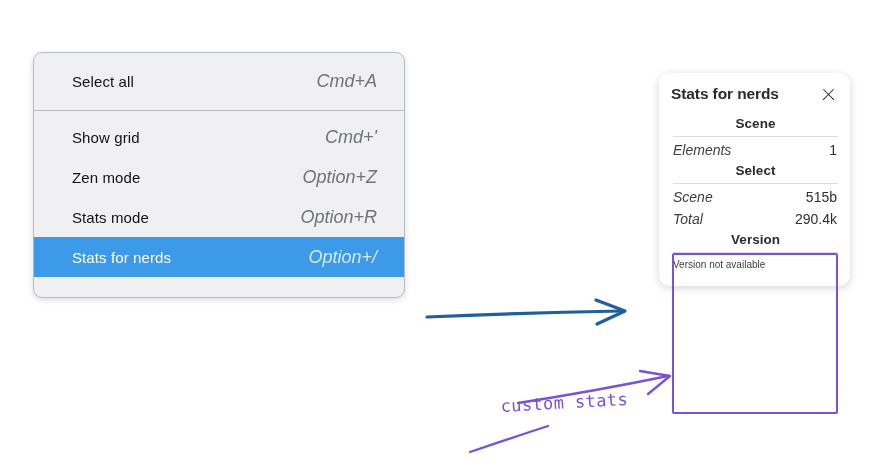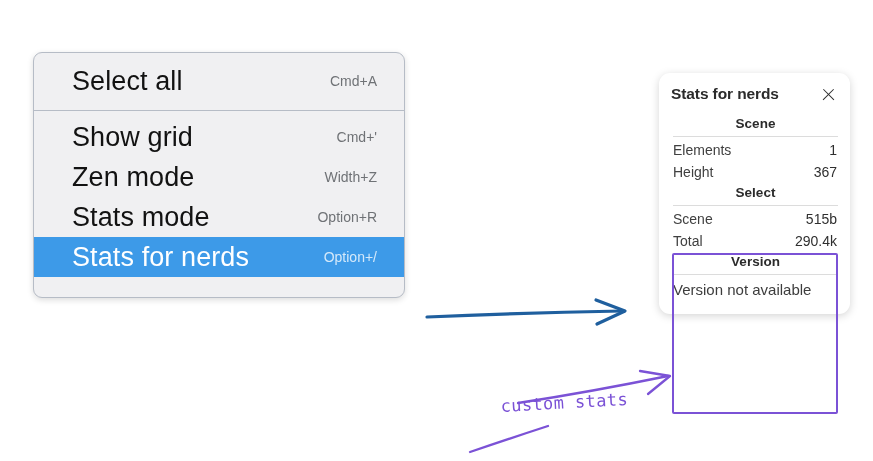--- a/index.html
+++ b/index.html
@@ -46,29 +46,30 @@
     justify-content: space-between;
     height: 40px;
     padding: 0 27px 0 38px;
     box-sizing: border-box;
     cursor: default;
   }
   .menu-item.selected {
     background: #3d9ae8;
   }
   .mi-label {
-    font-size: 27px;
+    font-size: 15px;
     color: #121212;
     letter-spacing: 0.1px;
     line-height: 1;
   }
   .mi-shortcut {
-    font-size: 14px;
+    font-size: 18px;
     color: #6f7276;
     line-height: 1;
+    font-style: italic;
   }
   .menu-item.selected .mi-label { color: #ffffff; }
   .menu-item.selected .mi-shortcut { color: #d4e9fa; margin-left: 9px; }
   .menu-bottom-pad { height: 14px; }
 
   
   .stats-panel {
     position: absolute;
     left: 659px;
     top: 73px;
@@ -124,24 +125,24 @@
     margin: 0 2px 2px 2px;
   }
   .sp-row {
     display: flex;
     align-items: baseline;
     justify-content: space-between;
     padding: 3px 3px 3px 2px;
     font-size: 14px;
     color: #3d3d3d;
   }
-  .sp-row .k { color: #404040; }
+  .sp-row .k { color: #404040; font-style: italic; }
   .sp-row .v { color: #2f2f2f; }
   .sp-note {
-    font-size: 15px;
+    font-size: 10px;
     color: #3d3d3d;
     padding: 4px 2px 2px 2px;
     white-space: nowrap;
   }
 
   
   .highlight-box {
     position: absolute;
     left: 672px;
     top: 253px;
@@ -190,21 +191,21 @@
 
   <div class="menu-divider"></div>
 
   <div class="menu-section">
     <div class="menu-item">
       <span class="mi-label">Show grid</span>
       <span class="mi-shortcut">Cmd+'</span>
     </div>
     <div class="menu-item">
       <span class="mi-label">Zen mode</span>
-      <span class="mi-shortcut">Width+Z</span>
+      <span class="mi-shortcut">Option+Z</span>
     </div>
     <div class="menu-item">
       <span class="mi-label">Stats mode</span>
       <span class="mi-shortcut">Option+R</span>
     </div>
     <div class="menu-item selected">
       <span class="mi-label">Stats for nerds</span>
       <span class="mi-shortcut">Option+/</span>
     </div>
   </div>
@@ -219,24 +220,20 @@
     <span class="sp-close"></span>
   </div>
 
   <div>
     <div class="sp-group-title">Scene</div>
     <div class="sp-rule"></div>
     <div class="sp-row">
       <span class="k">Elements</span>
       <span class="v">1</span>
     </div>
-    <div class="sp-row">
-      <span class="k">Height</span>
-      <span class="v">367</span>
-    </div>
   </div>
 
   <div>
     <div class="sp-group-title">Select</div>
     <div class="sp-rule"></div>
     <div class="sp-row">
       <span class="k">Scene</span>
       <span class="v">515b</span>
     </div>
     <div class="sp-row">

